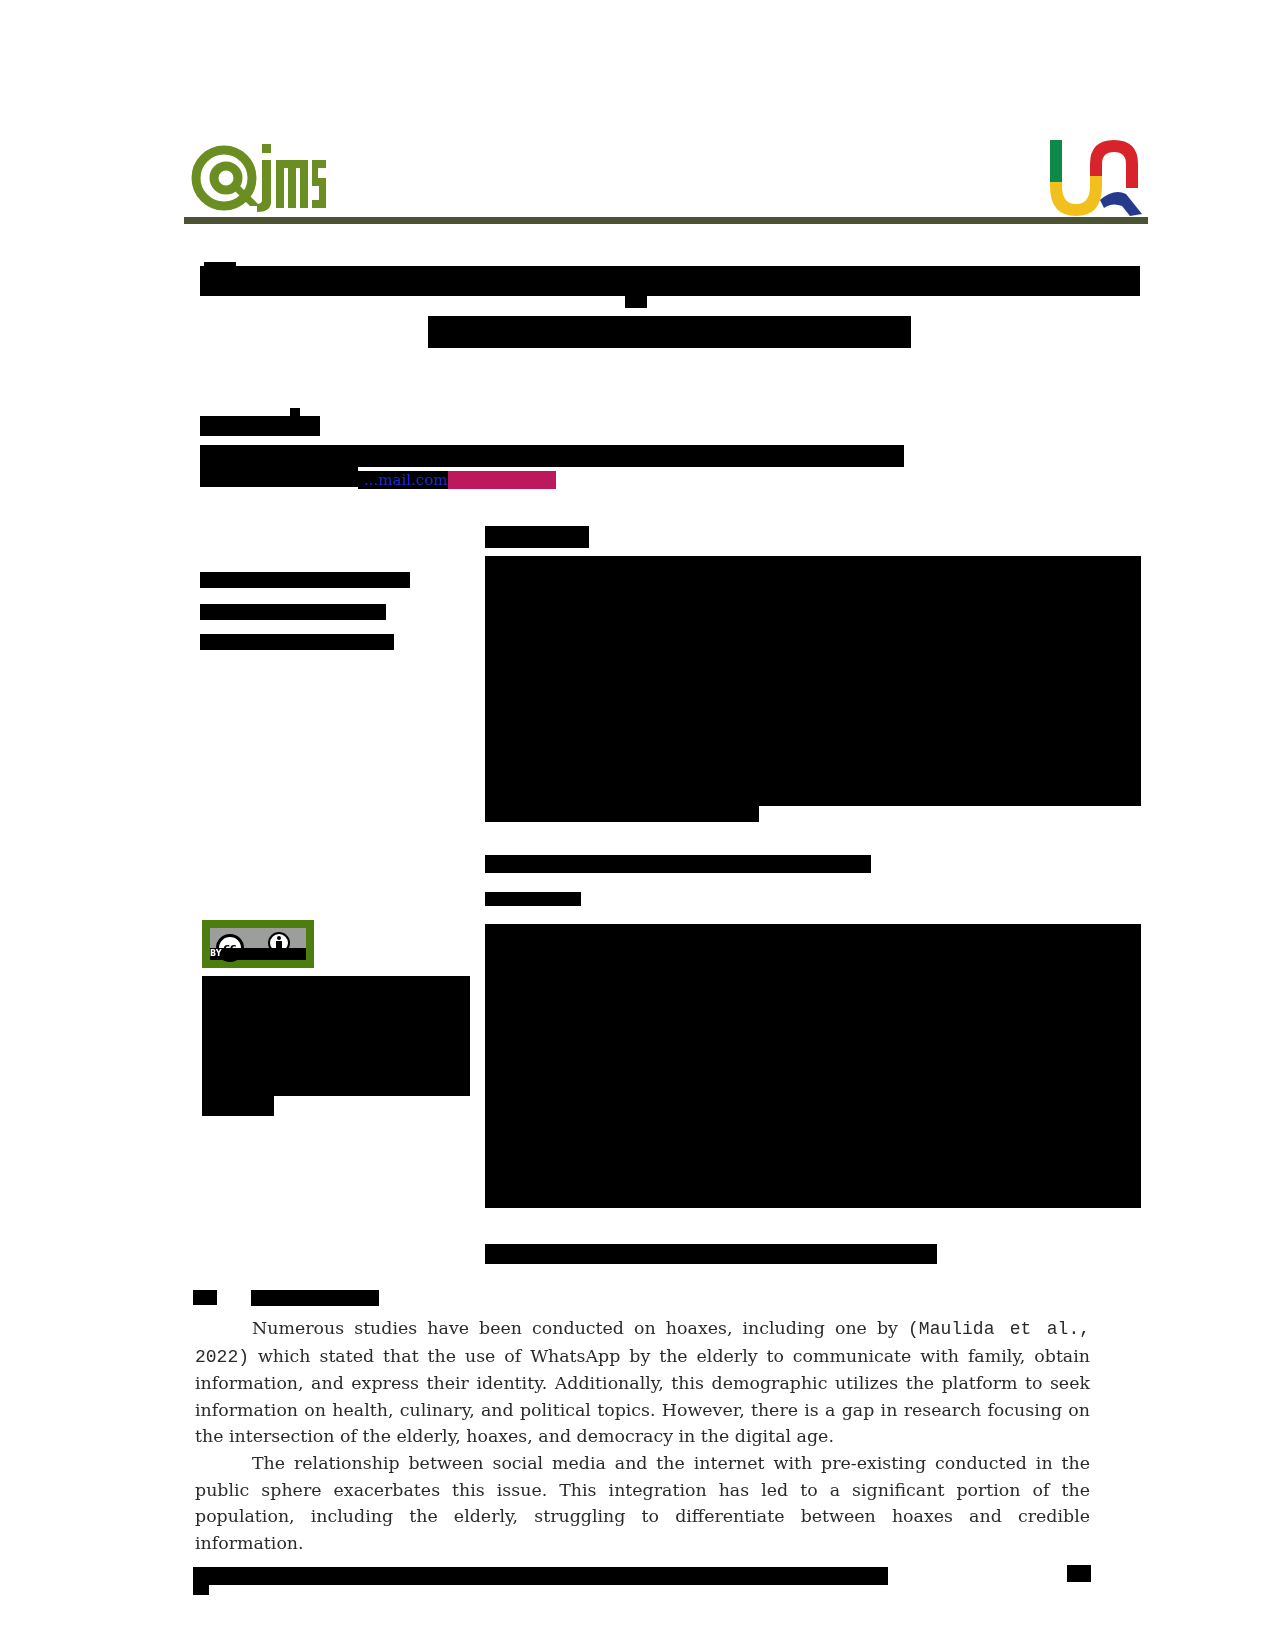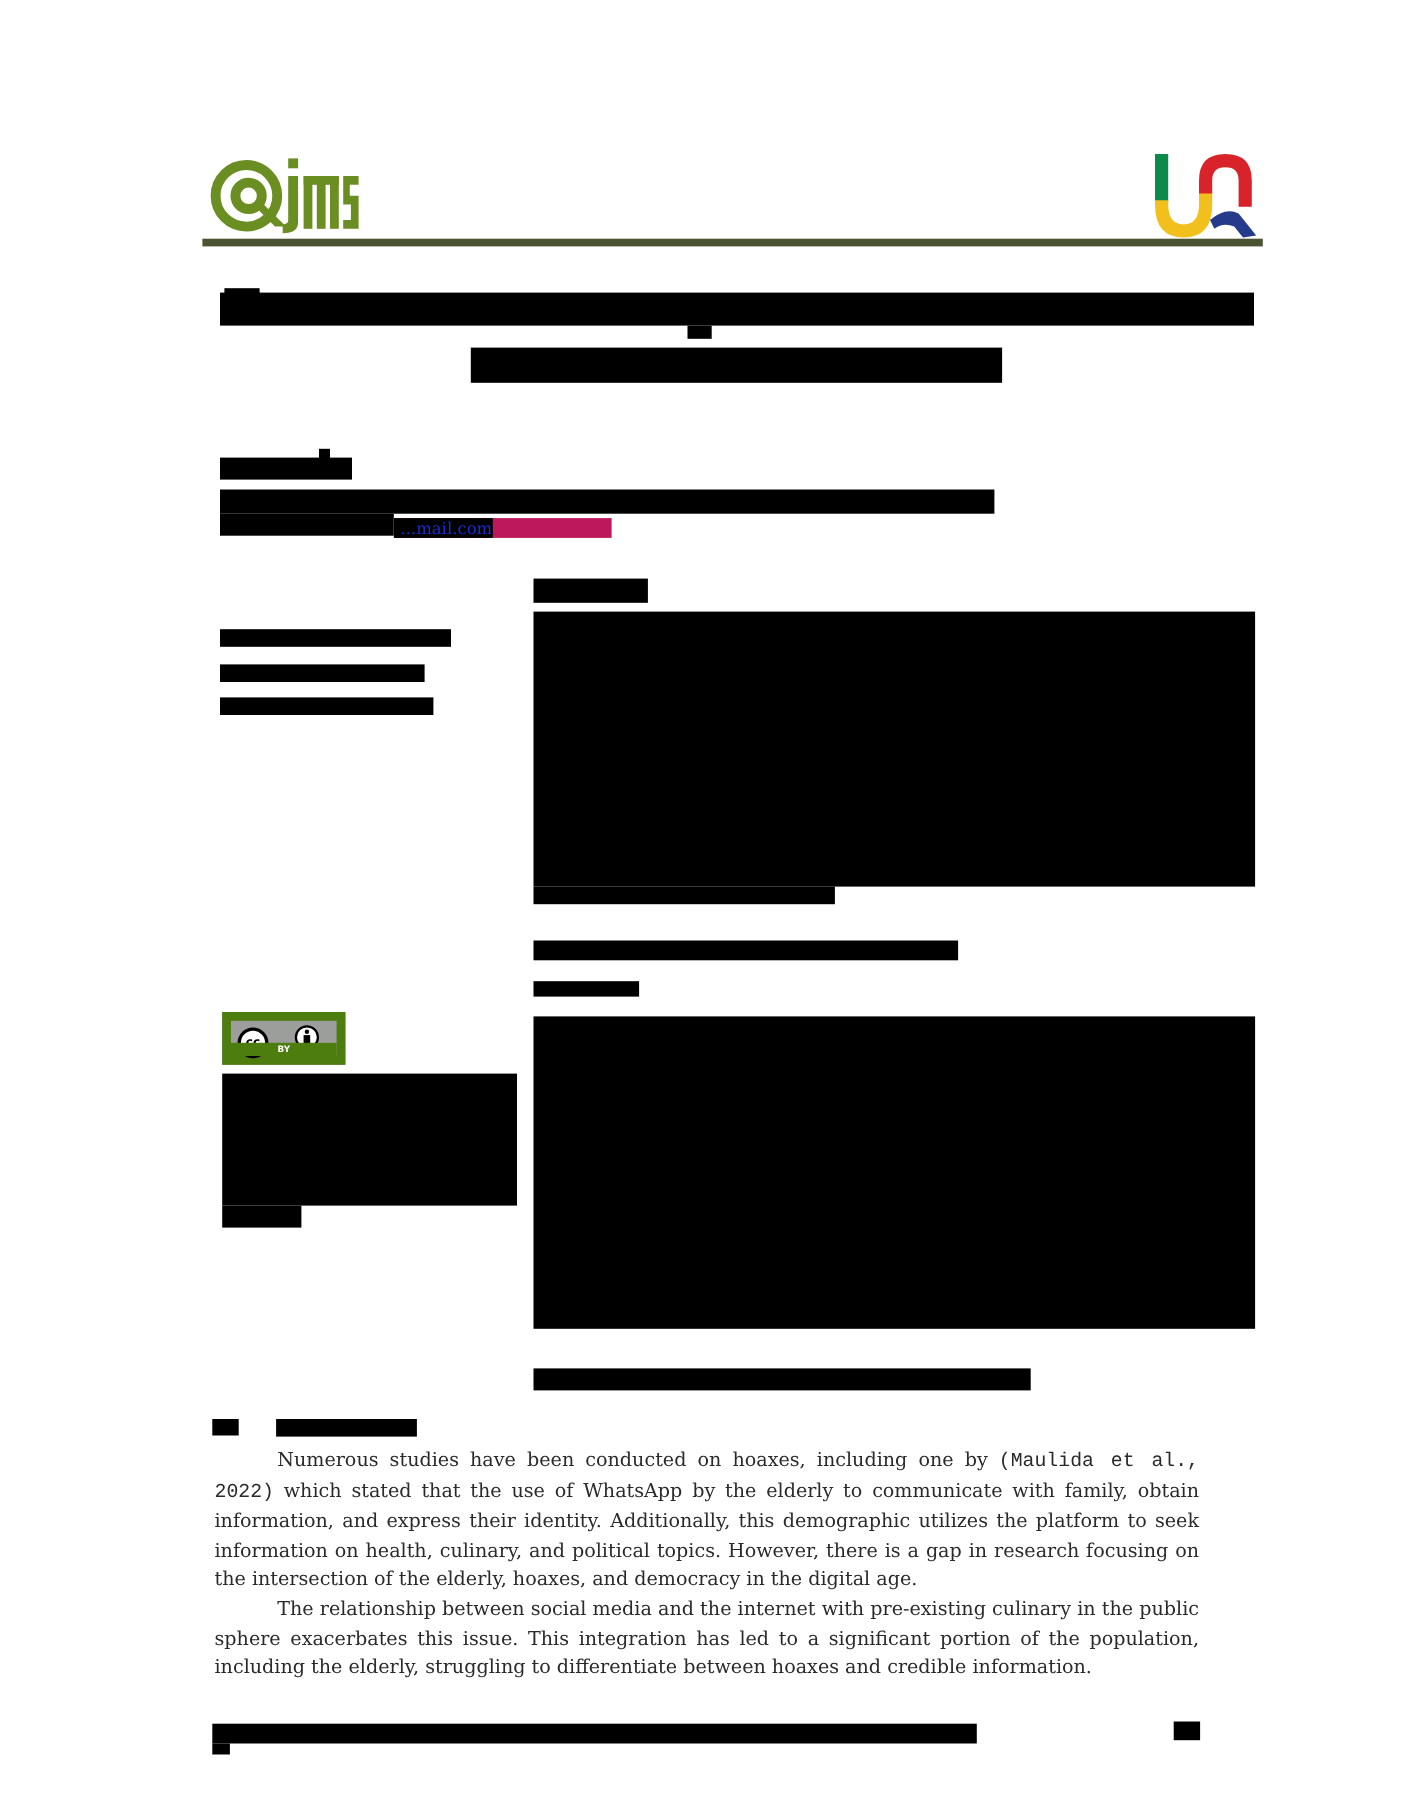--- a/index.html
+++ b/index.html
@@ -6,21 +6,21 @@
   body { width:1275px; height:1650px; position:relative; overflow:hidden; font-family:"DejaVu Serif", serif; color:#222; }
   .redact { position:absolute; background:#000; }
   .header-rule { position:absolute; left:184px; top:217px; width:964px; height:7px; background:#4b5332; }
   .logo-jims { position:absolute; left:190px; top:138px; width:140px; height:76px; }
   .logo-uq { position:absolute; left:1046px; top:134px; width:100px; height:86px; }
   .cc-badge { position:absolute; left:202px; top:920px; width:112px; height:48px; background:#9c9e9c; border:8px solid #4d7c0f; box-sizing:border-box; }
   .cc-badge .cc-circle { position:absolute; left:6px; top:6px; width:28px; height:28px; border-radius:50%; background:#fff; border:3px solid #000; box-sizing:border-box; font:bold 11px "DejaVu Sans", sans-serif; color:#000; text-align:center; line-height:22px; }
   .cc-badge .by-circle { position:absolute; left:58px; top:4px; width:22px; height:22px; border-radius:50%; background:#fff; border:2px solid #000; box-sizing:border-box; }
   .cc-badge .by-circle::before { content:""; position:absolute; left:7px; top:2px; width:4px; height:4px; border-radius:50%; background:#000; }
   .cc-badge .by-circle::after { content:""; position:absolute; left:6px; top:7px; width:6px; height:9px; background:#000; }
-  .cc-badge .by-strip { position:absolute; left:0; bottom:0; width:100%; height:12px; background:#4d7c0f; color:#fff; font:bold 8px "DejaVu Sans", sans-serif; text-align:center; line-height:12px; }
+  .cc-badge .by-strip { position:absolute; left:0; bottom:0; width:100%; height:12px; background:#000000; color:#fff; font:bold 8px "DejaVu Sans", sans-serif; line-height:12px; }
   .body-text { position:absolute; left:195px; top:1315px; width:895px; font-family:"DejaVu Serif", serif; font-size:17.4px; line-height:26.6px; color:#2a2a2a; text-align:justify; }
   .body-text p { margin:0; text-indent:57px; }
   .citation { font-family:Liberation Mono, monospace; font-size:18px; }
   .email-link { position:absolute; left:358px; top:471px; width:198px; height:18px; color:#1a1aff; text-decoration:underline; font:15px "DejaVu Serif", serif; overflow:hidden; white-space:nowrap; background:#be185d; }
   .email-link span { display:inline-block; padding-left:6px; color:#1a2bd6; background:#000; }
 </style>
 </head>
 <body>
 
 <div>
@@ -93,20 +93,20 @@
   <div class="redact" style="left:202px;top:1096px;width:72px;height:20px;"></div>
 </div>
 
 <div>
   <div class="redact" style="left:193px;top:1290px;width:24px;height:15px;"></div>
   <div class="redact" style="left:251px;top:1290px;width:128px;height:16px;"></div>
 </div>
 
 <div class="body-text">
   <p><span>Numerous studies have been conducted on hoaxes, including one by </span><span class="citation">(Maulida et al., 2022)</span><span> which stated that the use of WhatsApp by the elderly to communicate with family, obtain information, and express their identity. Additionally, this demographic utilizes the platform to seek information on health, culinary, and political topics. However, there is a gap in research focusing on the intersection of the elderly, hoaxes, and democracy in the digital age.</span></p>
-  <p>The relationship between social media and the internet with pre-existing culinary in the public sphere exacerbates this issue. This integration has led to a significant portion of the population, including the elderly, struggling to differentiate between hoaxes and credible information.</p>
+  <p>The relationship between social media and the internet with pre-existing conducted in the public sphere exacerbates this issue. This integration has led to a significant portion of the population, including the elderly, struggling to differentiate between hoaxes and credible information.</p>
 </div>
 
 <div>
   <div class="redact" style="left:193px;top:1567px;width:695px;height:18px;"></div>
   <div class="redact" style="left:193px;top:1585px;width:16px;height:10px;"></div>
   <div class="redact" style="left:1067px;top:1565px;width:24px;height:17px;"></div>
 </div>
 
 </body></html>

